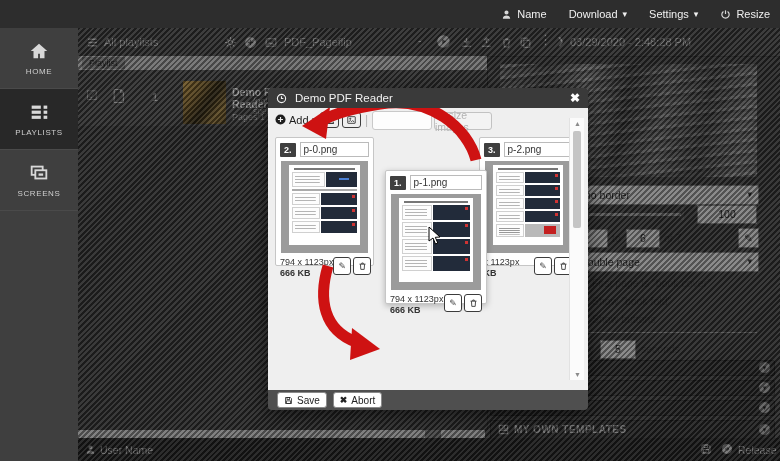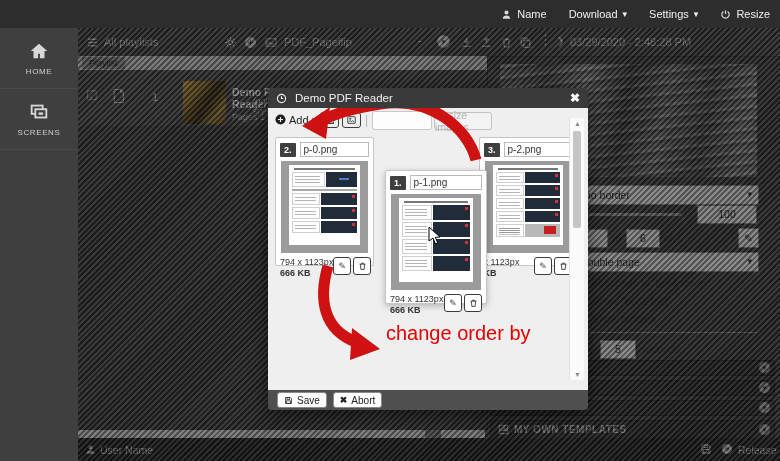--- a/index.html
+++ b/index.html
@@ -110,20 +110,31 @@
     </div>
   </div>
 
   <div class="a sidebar">
     <div class="sbitem">
       <span class="ic"><svg width="22" height="22" viewBox="0 0 24 24">
             <path fill="currentColor" d="M12 4 3 12h3v8h5v-5h2v5h5v-8h3z"></path>
           </svg></span>
       <span class="lbl">HOME</span>
     </div>
+    <div class="sbitem active">
+      <span class="ic"><svg width="22" height="22" viewBox="0 0 24 24" fill="currentColor">
+            <rect x="4" y="5" width="10" height="3.5"></rect>
+            <rect x="17" y="5" width="4" height="3.5"></rect>
+            <rect x="4" y="10.5" width="10" height="3.5"></rect>
+            <rect x="17" y="10.5" width="4" height="3.5"></rect>
+            <rect x="4" y="16" width="10" height="3.5"></rect>
+            <rect x="17" y="16" width="4" height="3.5"></rect>
+          </svg></span>
+      <span class="lbl">PLAYLISTS</span>
+    </div>
     <div class="sbitem">
       <span class="ic"><svg width="22" height="22" viewBox="0 0 24 24" fill="none" stroke="currentColor" stroke-width="2">
             <rect x="4" y="5" width="12" height="9"></rect>
             <rect x="8" y="9" width="12" height="9" fill="#3f3f3f"></rect>
             <rect x="11.5" y="12.5" width="5" height="2.5" fill="currentColor" stroke="none"></rect>
           </svg></span>
       <span class="lbl">SCREENS</span>
     </div>
   </div>
 
@@ -438,21 +449,20 @@
       </div>
 
       <svg class="a" style="left:0;top:0;pointer-events:none;z-index:6;" width="300" height="282" viewBox="0 0 300 282">
         <path d="M208,52 C200,20 162,-12 112,-4 C86,0 64,6 52,14" stroke="#ce1212" stroke-width="11" fill="none"></path>
         <polygon points="34,18 62,-1 58,31" fill="#ce1212"></polygon>
         <path d="M60,158 C50,192 56,222 88,234" stroke="#ce1212" stroke-width="11" fill="none"></path>
         <polygon points="112,241 84,220 82,252" fill="#ce1212"></polygon>
       </svg>
 
       <div class="a note" style="left:118px;top:212px;z-index:6;">
-        <div>change order by</div>
       </div>
 
       <svg class="a" style="left:160px;top:118px;z-index:7;" width="14" height="20" viewBox="0 0 14 20">
         <polygon points="1,1 1,15 5,12 7.5,18 9.8,17 7.3,11.3 12,11" fill="#fff" stroke="#000" stroke-width="1"></polygon>
       </svg>
     </div>
 
     <div class="a mfoot">
       <span class="mbtn">
         <svg width="9" height="9" viewBox="0 0 24 24" fill="none" stroke="#222" stroke-width="2">

